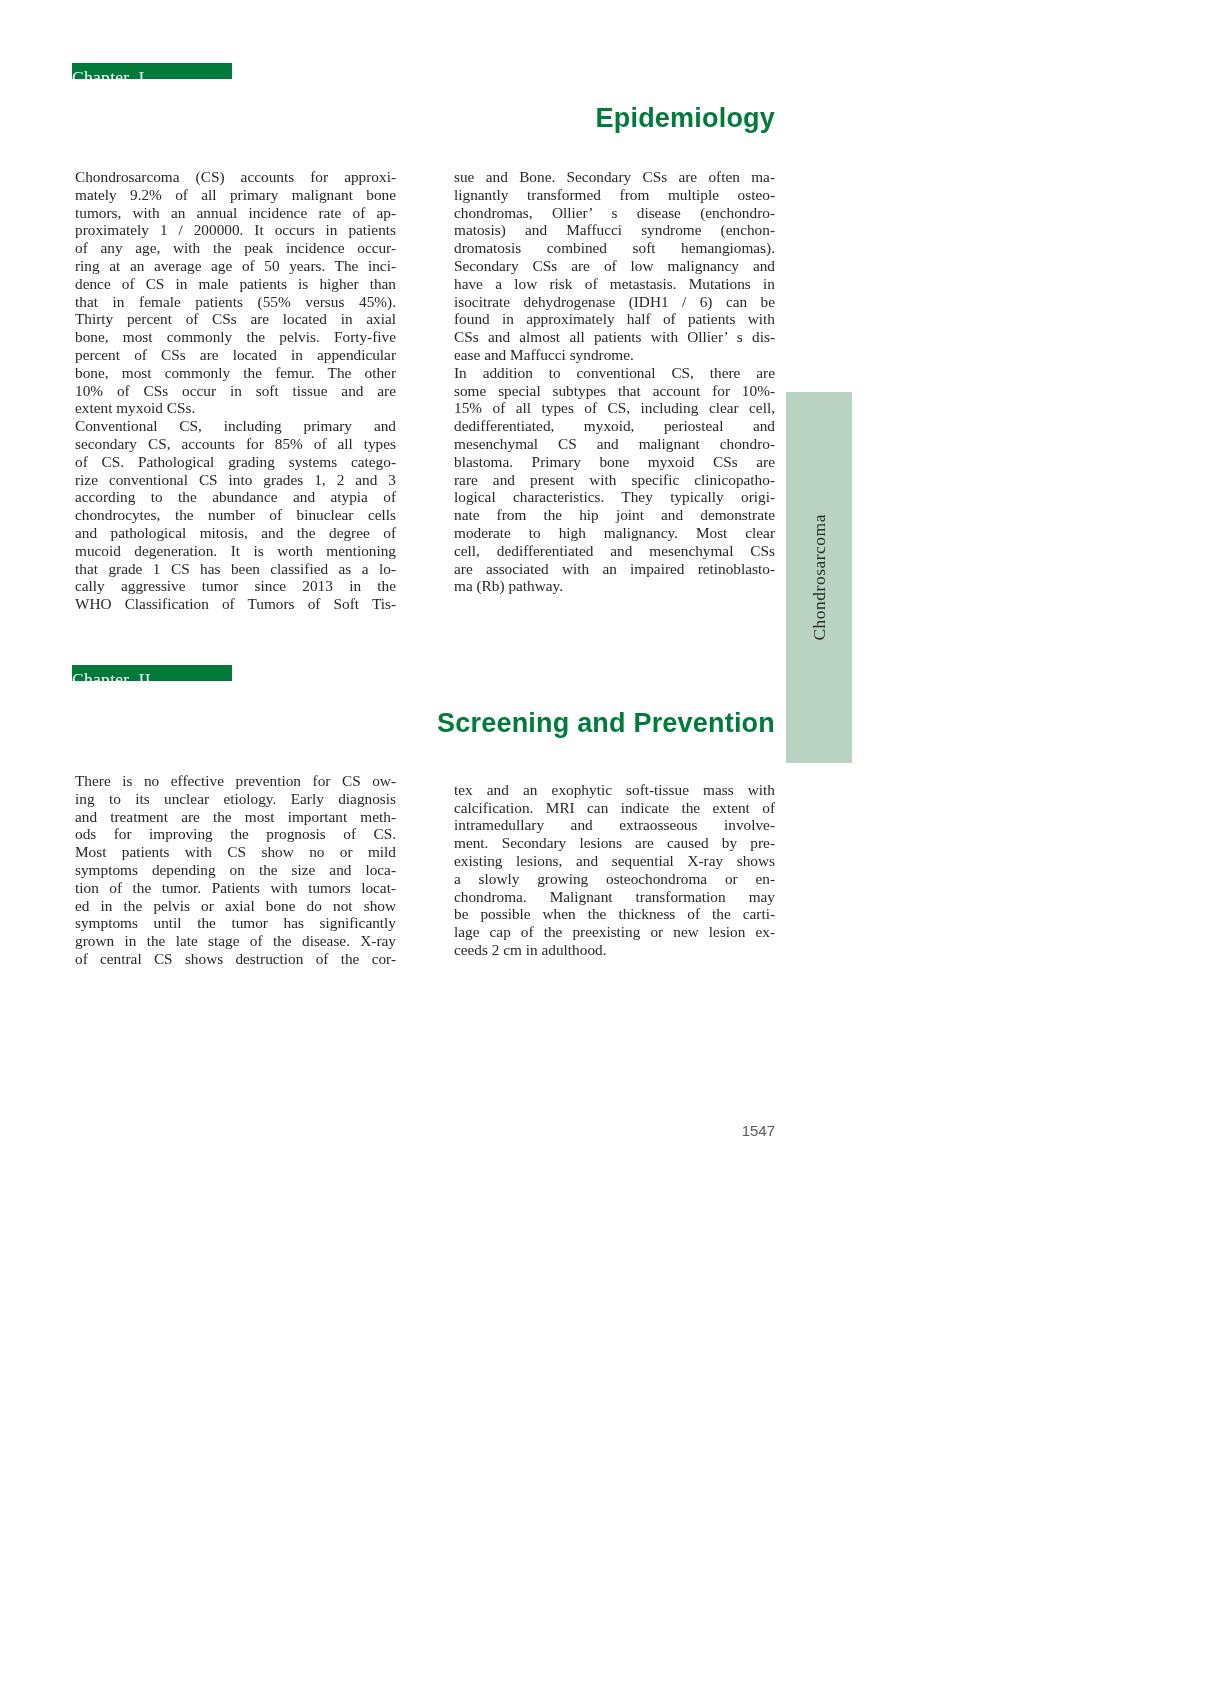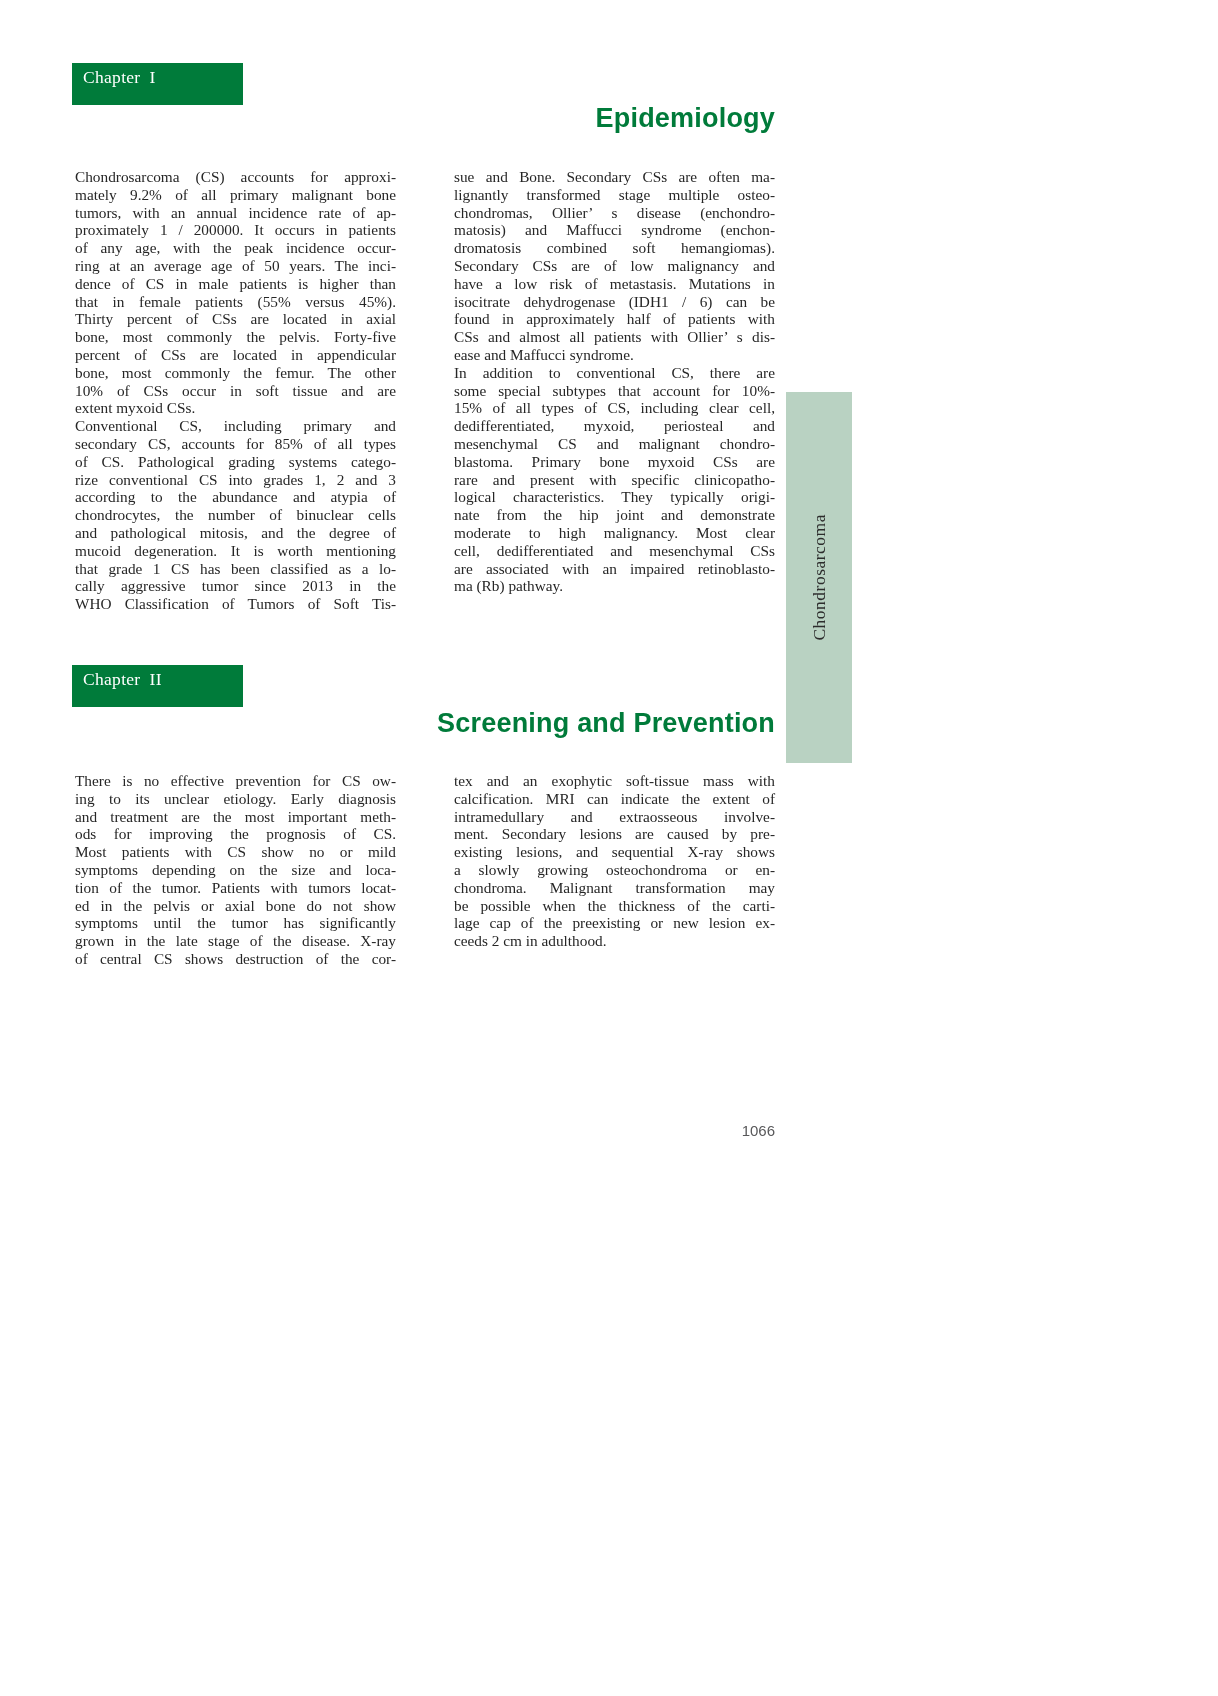--- a/index.html
+++ b/index.html
@@ -9,26 +9,25 @@
     height: 1696px;
     background: #ffffff;
     font-family: "Liberation Serif", serif;
     color: #222222;
     overflow: hidden;
   }
   .chapter-box {
     position: absolute;
     left: 72px;
     width: 160px;
-    height: 42px;
+    height: 16px;
     background: #007b3a;
     color: #ffffff;
     font-size: 17.5px;
     line-height: 28px;
-    padding-left: 11px;
     letter-spacing: 0.3px;
   }
   .chapter-box.one { top: 63px; }
   .chapter-box.two { top: 665px; }
   .section-title {
     position: absolute;
     left: 75px;
     width: 700px;
     text-align: right;
     font-family: "Liberation Sans", sans-serif;
@@ -40,21 +39,21 @@
   .section-title.one { top: 103px; }
   .section-title.two { top: 708px; }
   .columns {
     position: absolute;
     left: 75px;
     width: 700px;
     display: flex;
     gap: 58px;
   }
   .columns.one { top: 168px; }
-  .columns.two { top: 772px; }
+  .columns.two { top: 772px; align-items: center; }
   .col { width: 331px; }
   .line {
     font-size: 15.3px;
     line-height: 17.8px;
     text-align: justify;
     text-align-last: justify;
     white-space: nowrap;
     color: #262626;
   }
   .line.para-end {
@@ -124,21 +123,21 @@
         <div class="line">according to the abundance and atypia of</div>
         <div class="line">chondrocytes, the number of binuclear cells</div>
         <div class="line">and pathological mitosis, and the degree of</div>
         <div class="line">mucoid degeneration. It is worth mentioning</div>
         <div class="line">that grade 1 CS has been classified as a lo-</div>
         <div class="line">cally aggressive tumor since 2013 in the</div>
         <div class="line">WHO Classification of Tumors of Soft Tis-</div>
       </div>
     <div class="col">
         <div class="line">sue and Bone. Secondary CSs are often ma-</div>
-        <div class="line">lignantly transformed stage multiple osteo-</div>
+        <div class="line">lignantly transformed from multiple osteo-</div>
         <div class="line">chondromas, Ollier’ s disease (enchondro-</div>
         <div class="line">matosis) and Maffucci syndrome (enchon-</div>
         <div class="line">dromatosis combined soft hemangiomas).</div>
         <div class="line">Secondary CSs are of low malignancy and</div>
         <div class="line">have a low risk of metastasis. Mutations in</div>
         <div class="line">isocitrate dehydrogenase (IDH1 / 6) can be</div>
         <div class="line">found in approximately half of patients with</div>
         <div class="line">CSs and almost all patients with Ollier’ s dis-</div>
         <div class="line para-end">ease and Maffucci syndrome.</div>
         <div class="line">In addition to conventional CS, there are</div>
@@ -186,15 +185,15 @@
         <div class="line">ment. Secondary lesions are caused by pre-</div>
         <div class="line">existing lesions, and sequential X-ray shows</div>
         <div class="line">a slowly growing osteochondroma or en-</div>
         <div class="line">chondroma. Malignant transformation may</div>
         <div class="line">be possible when the thickness of the carti-</div>
         <div class="line">lage cap of the preexisting or new lesion ex-</div>
         <div class="line para-end">ceeds 2 cm in adulthood.</div>
       </div>
   </div>
 
-  <div class="page-number">1066</div>
+  <div class="page-number">1547</div>
 
 </div>
 
 </body></html>

